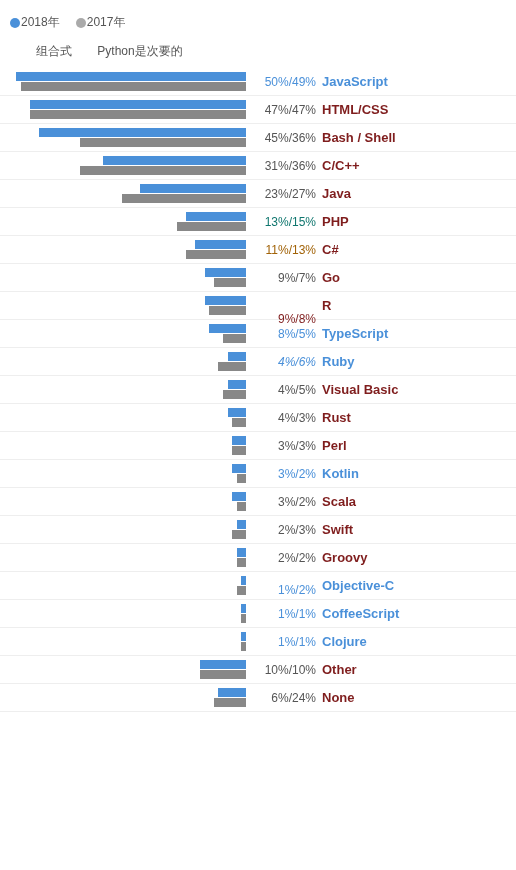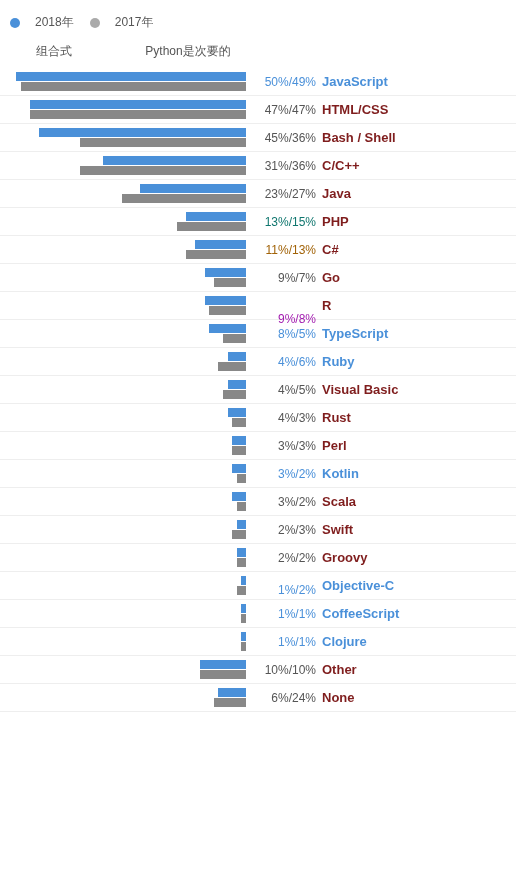--- a/index.html
+++ b/index.html
@@ -12,35 +12,34 @@
       padding: 10px 0;
     }
     .legend {
       display: flex;
       gap: 16px;
       padding: 4px 10px 8px 10px;
     }
     .legend-item {
       display: flex;
       align-items: center;
-      gap: 15px;
+      gap: 1px;
       font-size: 12px;
       color: #555;
     }
     .legend-dot {
       width: 10px;
       height: 10px;
       border-radius: 50%;
     }
     .header-row {
       display: flex;
       align-items: center;
       padding: 4px 10px;
       margin-bottom: 4px;
-      gap: 48px;
     }
     .header-label {
       font-size: 12px;
       color: #555;
     }
     .header-left {
       width: 70px;
       text-align: right;
       padding-right: 8px;
     }
@@ -203,41 +202,41 @@
     <div class="pct-label" style="color:#555;">9%/7%</div>
     <div class="lang-label">Go</div>
   </div>
     <div class="data-row">
     <div class="bar-container">
       <div class="bar-wrapper">
         <div class="bar-primary" style="width:41px;"></div>
         <div class="bar-secondary" style="width:37px;"></div>
       </div>
     </div>
-    <div class="pct-label" style="color:#a21caf;margin-top:26px;">9%/8%</div>
+    <div class="pct-label" style="color:#7f1d1d;margin-top:26px;">9%/8%</div>
     <div class="lang-label">R</div>
   </div>
     <div class="data-row">
     <div class="bar-container">
       <div class="bar-wrapper">
         <div class="bar-primary" style="width:37px;"></div>
         <div class="bar-secondary" style="width:23px;"></div>
       </div>
     </div>
     <div class="pct-label" style="color:#4a90d9;">8%/5%</div>
     <div class="lang-label highlight">TypeScript</div>
   </div>
     <div class="data-row">
     <div class="bar-container">
       <div class="bar-wrapper">
         <div class="bar-primary" style="width:18px;"></div>
         <div class="bar-secondary" style="width:28px;"></div>
       </div>
     </div>
-    <div class="pct-label" style="color:#4a90d9;">4%/6%</div>
+    <div class="pct-label" style="color:#4a90d9;font-style:italic;">4%/6%</div>
     <div class="lang-label highlight">Ruby</div>
   </div>
     <div class="data-row">
     <div class="bar-container">
       <div class="bar-wrapper">
         <div class="bar-primary" style="width:18px;"></div>
         <div class="bar-secondary" style="width:23px;"></div>
       </div>
     </div>
     <div class="pct-label" style="color:#555;">4%/5%</div>

